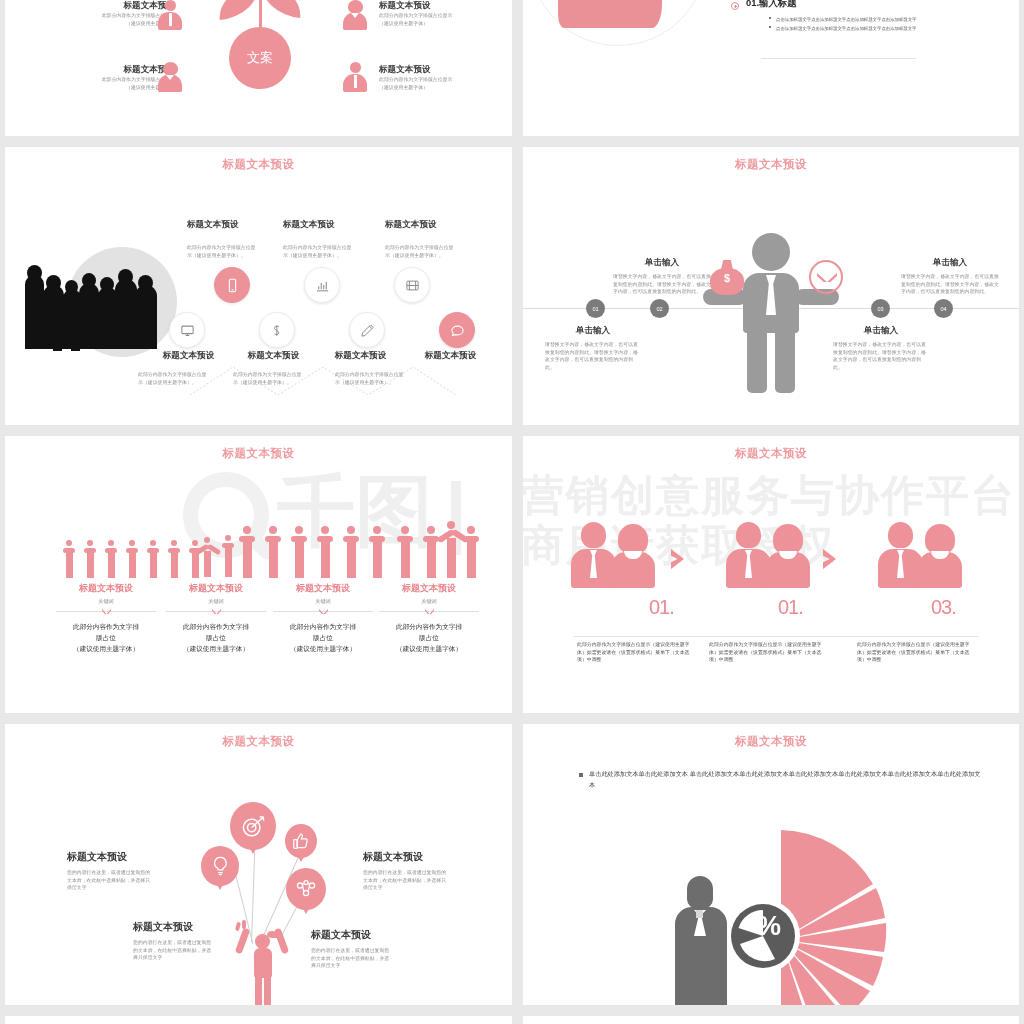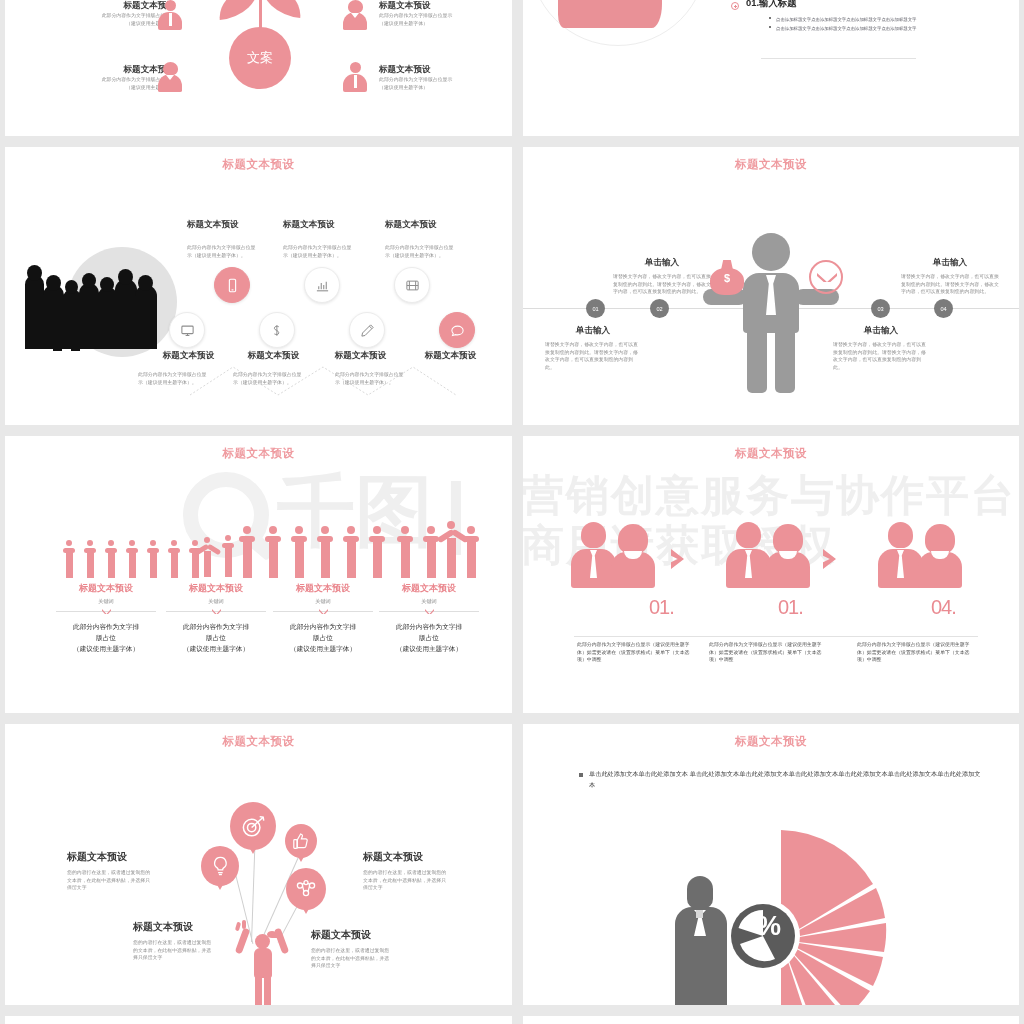--- a/index.html
+++ b/index.html
@@ -586,21 +586,21 @@
     <div class="m-h"></div>
         <div class="m-b"></div>
         <div class="m-t"></div>
     <div class="w-h"></div>
         <div class="w-b"></div>
         <div class="w-n"></div>
   </div>
 
   <div class="num" style="left:126px;top:160px;">01.</div>
   <div class="num" style="left:255px;top:160px;">01.</div>
-  <div class="num" style="left:408px;top:160px;">04.</div>
+  <div class="num" style="left:408px;top:160px;">03.</div>
 
   <div class="hr-soft" style="left:51px;top:200px;width:404px;"></div>
 
   <div class="b-txt dark" style="position:absolute;left:54px;top:205px;width:120px;">此部分内容作为文字排版占位显示（建议使用主题字体）如需更改请在（设置形状格式）菜单下（文本选项）中调整</div>
   <div class="b-txt dark" style="position:absolute;left:186px;top:205px;width:120px;">此部分内容作为文字排版占位显示（建议使用主题字体）如需更改请在（设置形状格式）菜单下（文本选项）中调整</div>
   <div class="b-txt dark" style="position:absolute;left:334px;top:205px;width:120px;">此部分内容作为文字排版占位显示（建议使用主题字体）如需更改请在（设置形状格式）菜单下（文本选项）中调整</div>
 </div>
 
 <div class="slide" style="left:5px;top:724px;width:507px;height:281px;">
   <div class="slide-title">标题文本预设</div>

